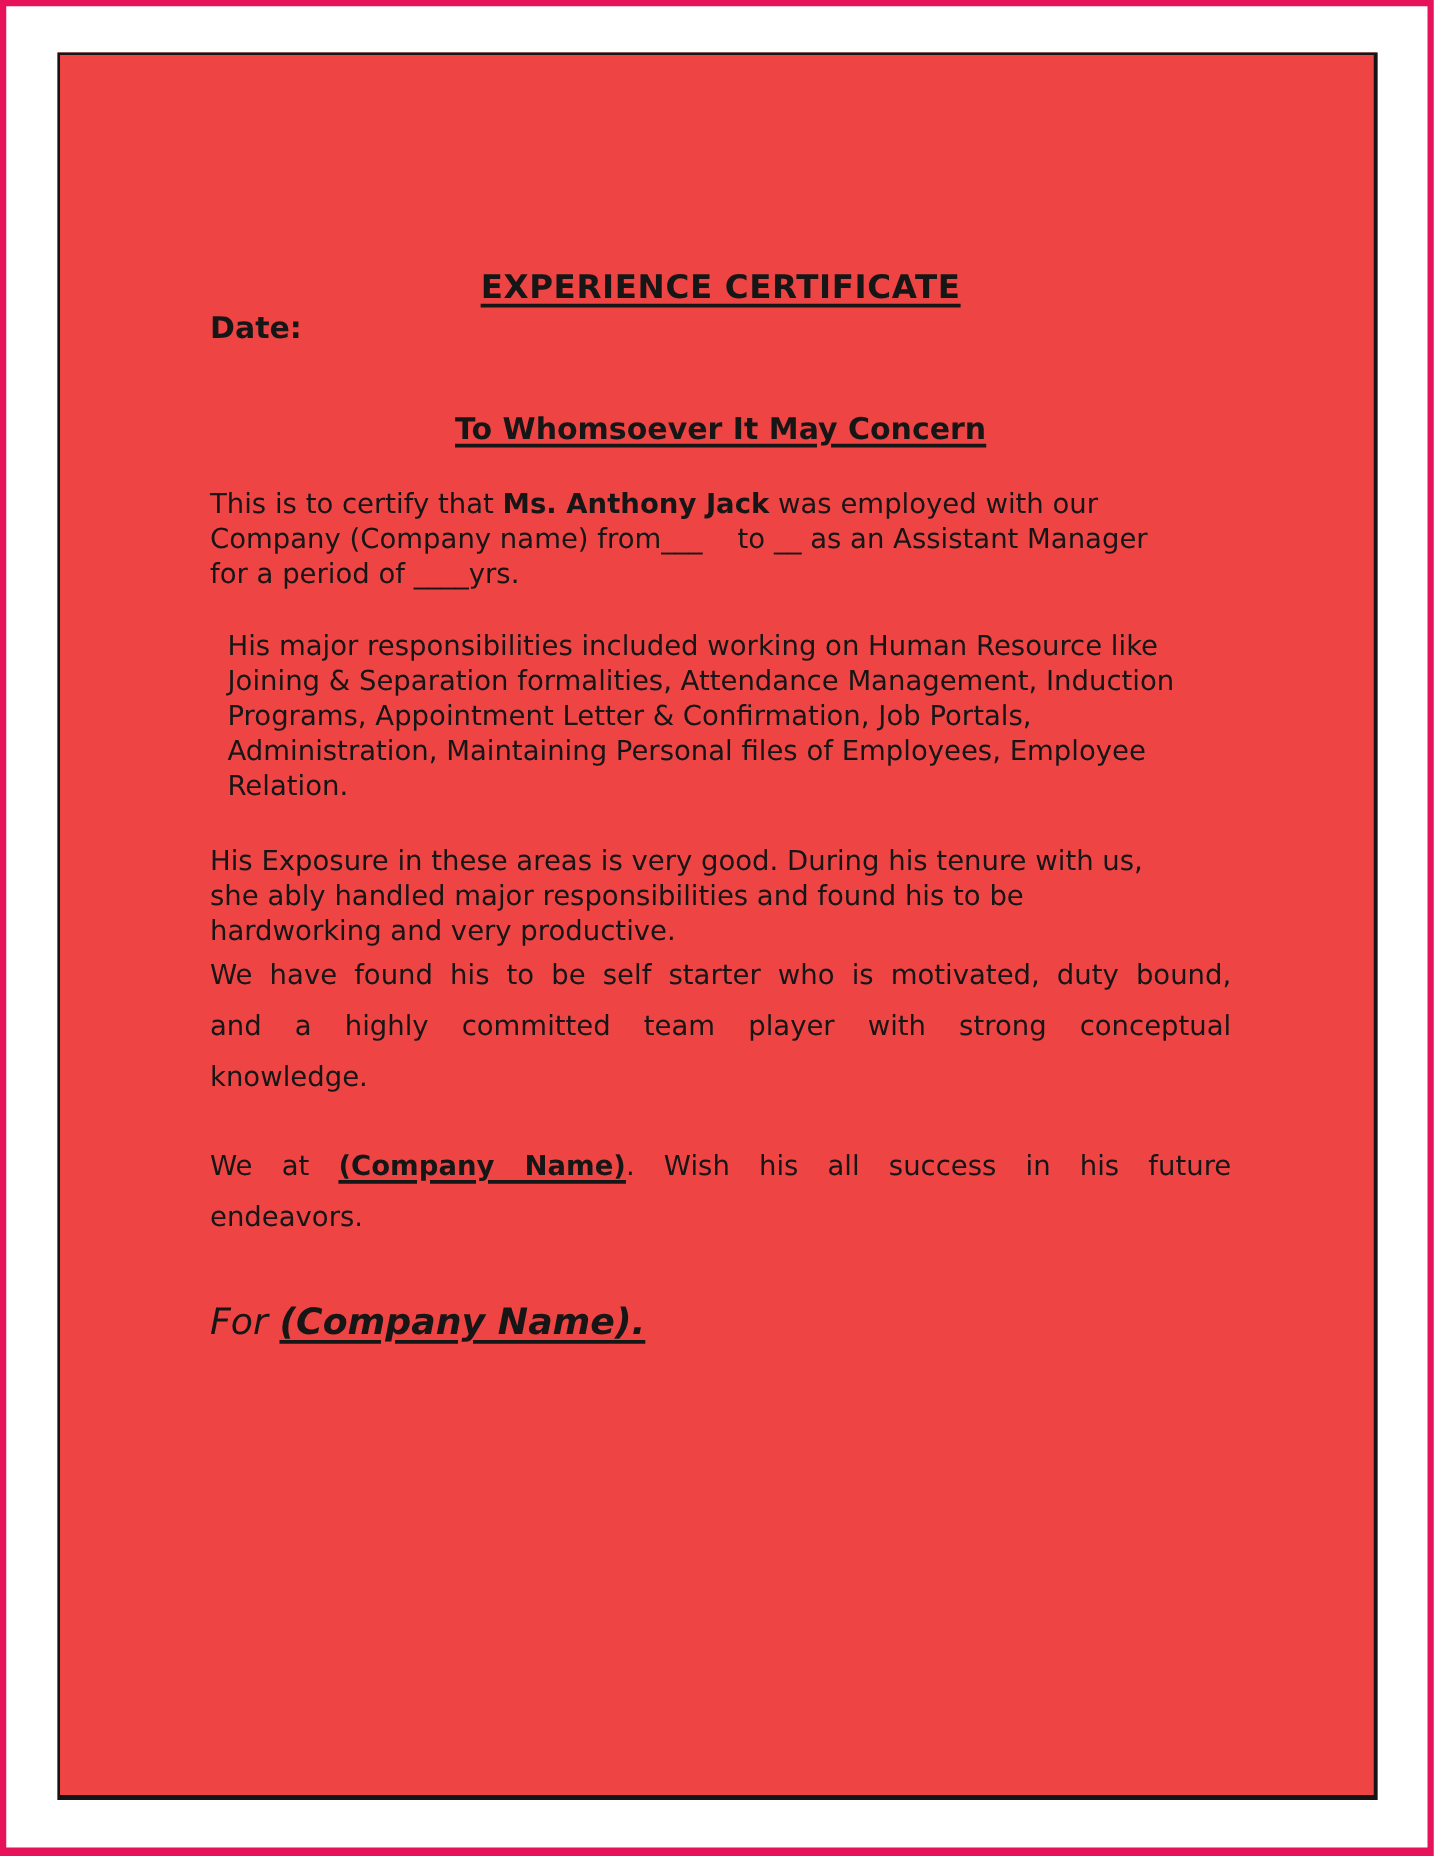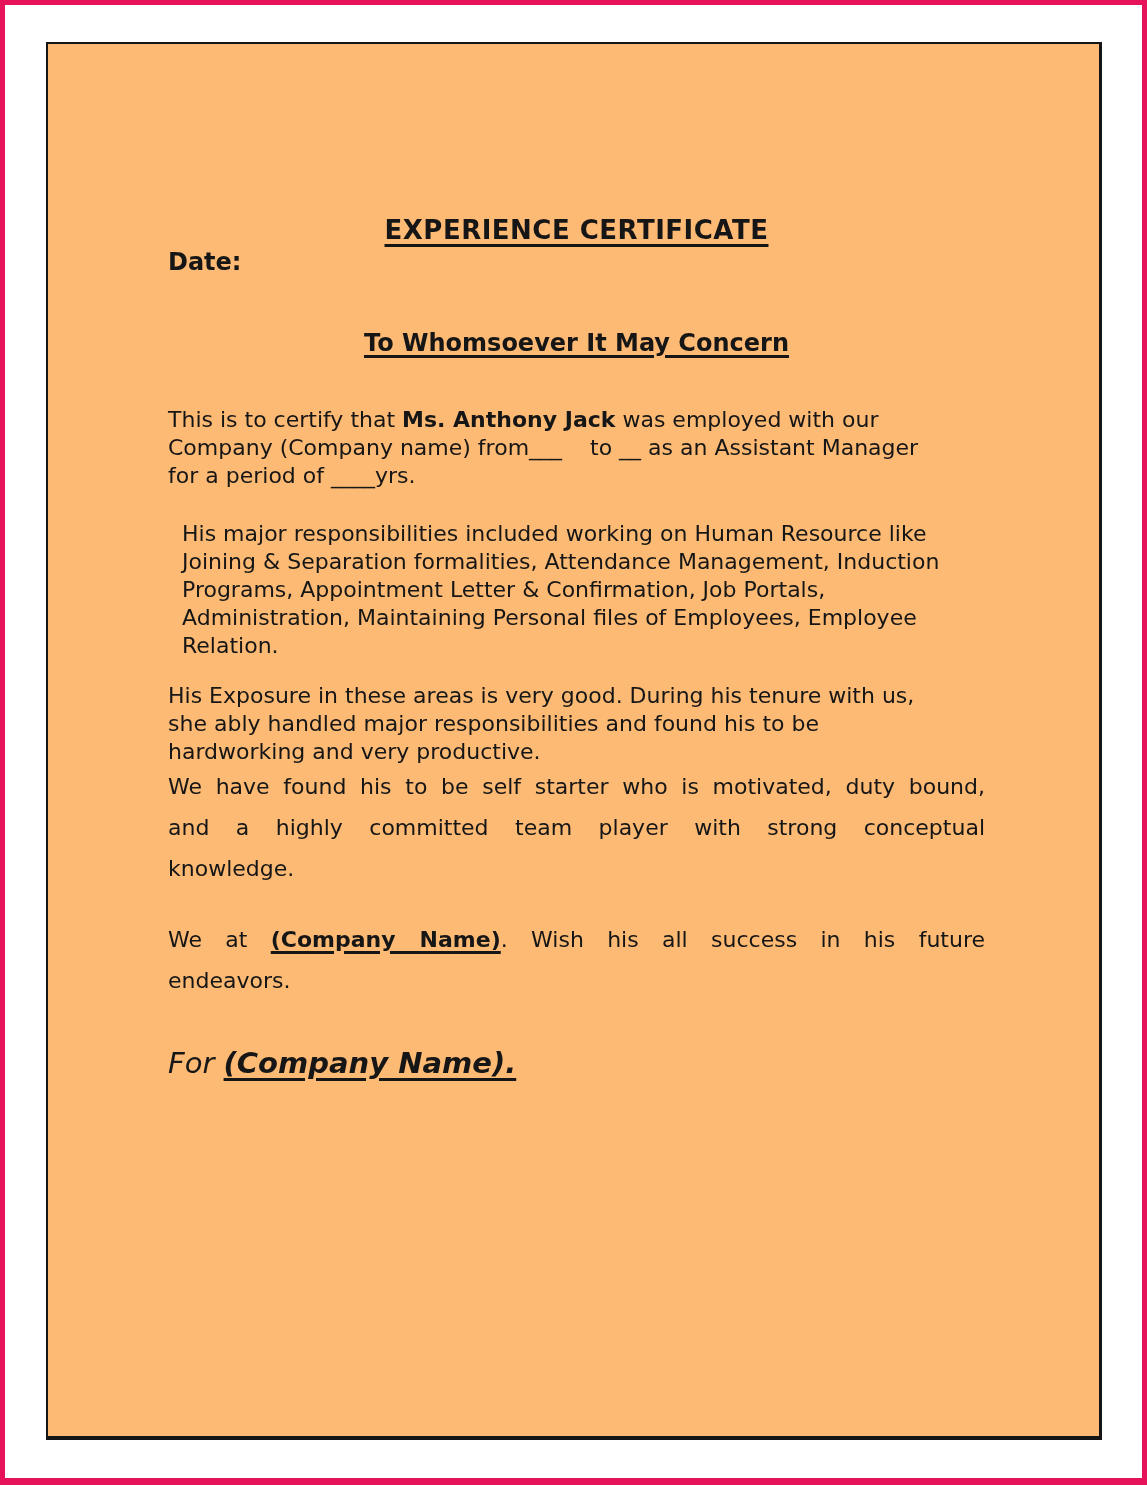--- a/index.html
+++ b/index.html
@@ -20,21 +20,21 @@
     background: #ffffff;
   }
   .sheet {
     position: absolute; left: 41px; top: 37px; 
     width: 1056px; height: 1398px;
     box-sizing: border-box;
     border: 2px solid #151515;
     border-right-width: 3px;
     border-bottom-width: 4px;
     padding: 0 114px 0 120px;
-    background: #fdba74;
+    background: #ef4444;
   }
   .title {
     margin: 170px 0 0 0;
     text-align: center;
     font-size: 26px;
     line-height: 32px;
     font-weight: bold;
     letter-spacing: 0.5px;
     text-decoration: underline;
     text-decoration-thickness: 3px;
@@ -54,23 +54,23 @@
     text-decoration: underline;
     text-decoration-thickness: 2.5px;
     text-underline-offset: 4px;
   }
   .body-para {
     margin: 0;
     font-size: 22px;
     line-height: 28px;
     white-space: pre-line;
   }
-  .p-certify { margin-top: 48px; }
+  .p-certify { margin-top: 32px; }
   .p-resp    { margin-top: 30px; margin-left: 14px; }
-  .p-expo    { margin-top: 22px; }
+  .p-expo    { margin-top: 32px; }
   .para-wide { font-size: 22px; }
   .p-self    { }
   .p-wish    { margin-top: 30px; }
   .jline {
     text-align: justify;
     height: 41px;
     line-height: 41px;
     overflow: hidden;
   }
   .jline::after { content: ""; display: inline-block; width: 100%; }

